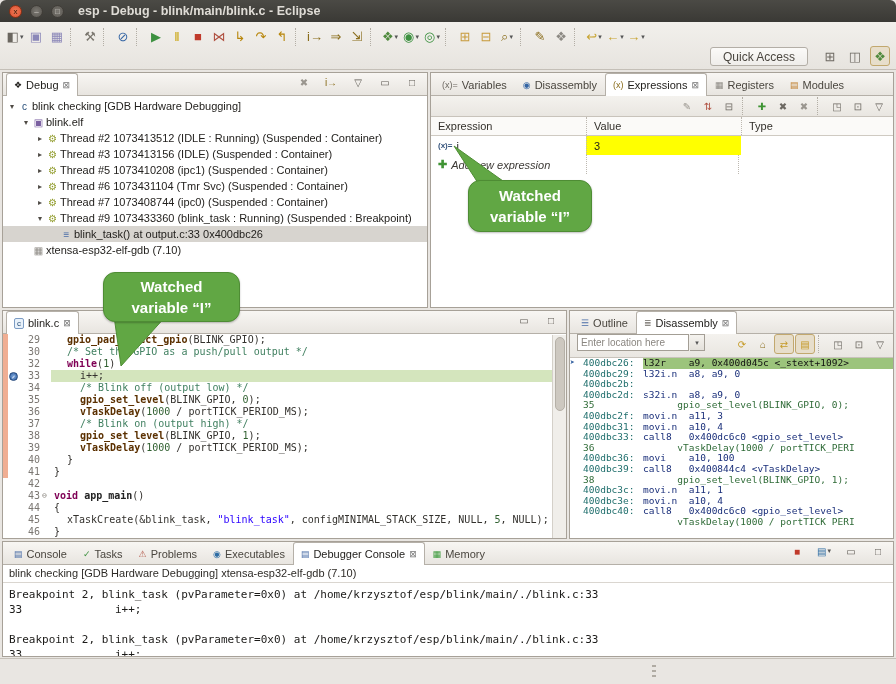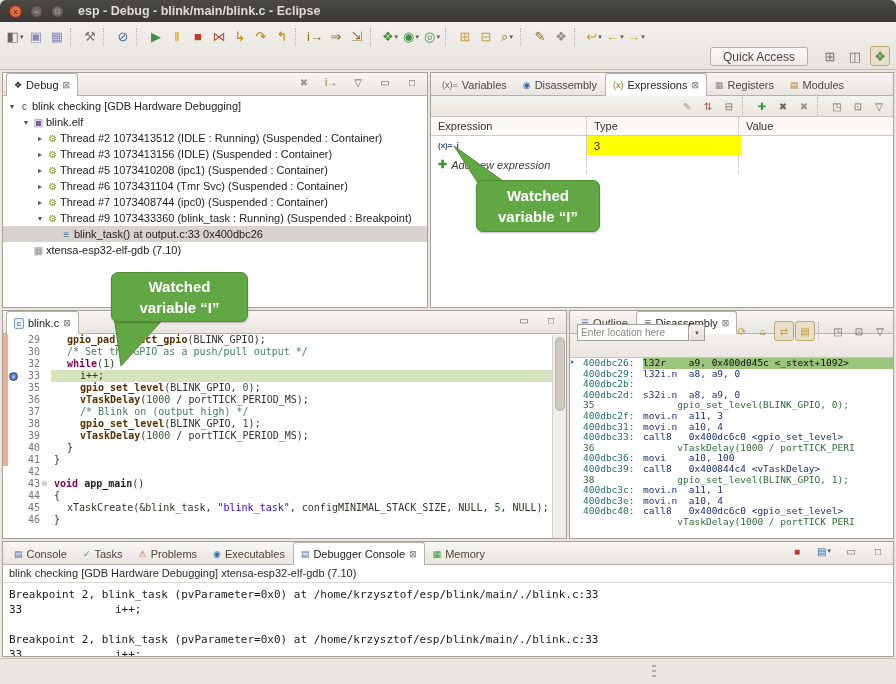--- a/index.html
+++ b/index.html
@@ -93,21 +93,21 @@
   .seg-m { color:#4646c8; font-style:italic; }
   .seg-s { color:#2a00ff; } .seg-n { color:#2f5f2f; }
   .vscroll { position:absolute; right:0; top:24px; bottom:0; width:14px; background:#f0eeea;
     border-left:1px solid #d4d0c9; }
   .vthumb { position:absolute; left:2px; top:2px; width:10px; height:74px; background:#cdc8c0;
     border:1px solid #b5b0a7; border-radius:5px; }
 
   
   #disasm-panel { left:569px; top:310px; width:325px; height:229px; }
   .dtoolbar { height:24px; background:linear-gradient(#f4f2ee,#e9e6e1); border-bottom:1px solid #c8c3bb;
-    display:flex; align-items:flex-end; padding:0 3px 16px 7px; gap:1px; }
+    display:flex; align-items:flex-start; padding:0 3px 16px 7px; gap:1px; }
   .combo { width:112px; height:17px; border:1px solid #a39e95; background:#fff; font-size:10px;
     color:#8a8680; padding:0 3px; line-height:15px; white-space:nowrap; overflow:hidden; }
   .combo-btn { width:15px; height:17px; border:1px solid #a39e95; border-left:none;
     background:linear-gradient(#f5f3ef,#e4e1db); font-size:7px; color:#555; text-align:center;
     line-height:16px; }
   .dspace { flex:1; }
   .dasm-body { height:180px; overflow:hidden; background:#fff;
     font-family:"DejaVu Sans Mono","Liberation Mono",monospace; }
   .dl { display:flex; height:10.6px; line-height:10.6px; font-size:9.5px; white-space:pre; }
   .dmark { width:13px; flex:none; color:#2f5d9e; font-size:8px; }
@@ -123,24 +123,24 @@
   .con-body { padding:4px 0 0 6px; font-family:"DejaVu Sans Mono","Liberation Mono",monospace; }
   .con-line { white-space:pre; font-size:11px; line-height:15px; min-height:15px; color:#1b1a18; }
 
   
   .statusbar { position:absolute; left:0; top:658px; width:896px; height:26px;
     background:#e9e6e2; border-top:1px solid #c6c1b9; }
   .grip { position:absolute; left:652px; top:6px; width:4px; height:14px;
     background:repeating-linear-gradient(#b0aba3 0 2px, transparent 2px 5px); }
 
   
-  .callout-box { position:absolute; background:#61a744; border:1px solid #4e8c34; border-radius:7px;
+  .callout-box { position:absolute; background:#61a744; border:1px solid #4e8c34; border-radius:12px;
     color:#fff; font-size:15px; font-weight:bold; text-align:center; display:flex;
     flex-direction:column; justify-content:center; line-height:21px; z-index:60;
-    box-shadow:0 1px 2px rgba(0,0,0,.25);margin-left:8px; }
+    box-shadow:0 1px 2px rgba(0,0,0,.25); }
   .callout-tail { position:absolute; z-index:59; }
 </style>
 </head>
 <body>
 
 <div class="titlebar">
   <div class="wbtns">
     <div class="wbtn close">x</div>
     <div class="wbtn minmax">–</div>
     <div class="wbtn minmax">□</div>
@@ -407,22 +407,22 @@
       </span>
       <span class="tbtn">
         <span style="color: rgb(109, 105, 98); font-size: 10px;">⊡</span>
       </span>
       <span class="tbtn">
         <span style="color: rgb(93, 89, 82); font-size: 10px;">▽</span>
       </span>
     </div>
   <div class="hrow">
     <div class="xcell c1">Expression</div>
+    <div class="xcell c3">Value</div>
     <div class="xcell c2">Type</div>
-    <div class="xcell c3">Value</div>
   </div>
   <div class="xrow">
     <div class="xcell c1">
       <span class="xicon">(x)=</span>
       <span>i</span>
     </div>
     <div class="xcell c3 val-hl">3</div>
   </div>
   <div class="xrow">
     <div class="xcell c1">
@@ -473,20 +473,27 @@
         <span class="ct" style="padding-left: 16px;"><span class="seg-k">while</span><span class="seg-p">(</span><span class="seg-n">1</span><span class="seg-p">)</span></span>
       </div>
       <div class="cl cur">
         <span class="diff on"></span>
         <span class="bpm">
           <span class="bpdot">✓</span>
         </span>
         <span class="ln">33</span>
         <span class="fold"></span>
         <span class="ct" style="padding-left: 29px;"><span class="seg-p">i++;</span></span>
+      </div>
+      <div class="cl">
+        <span class="diff on"></span>
+        <span class="bpm"></span>
+        <span class="ln">34</span>
+        <span class="fold"></span>
+        <span class="ct" style="padding-left: 29px;"><span class="seg-c">/* Blink off (output low) */</span></span>
       </div>
       <div class="cl">
         <span class="diff on"></span>
         <span class="bpm"></span>
         <span class="ln">35</span>
         <span class="fold"></span>
         <span class="ct" style="padding-left: 29px;"><span class="seg-f">gpio_set_level</span><span class="seg-p">(BLINK_GPIO, </span><span class="seg-n">0</span><span class="seg-p">);</span></span>
       </div>
       <div class="cl">
         <span class="diff on"></span>

